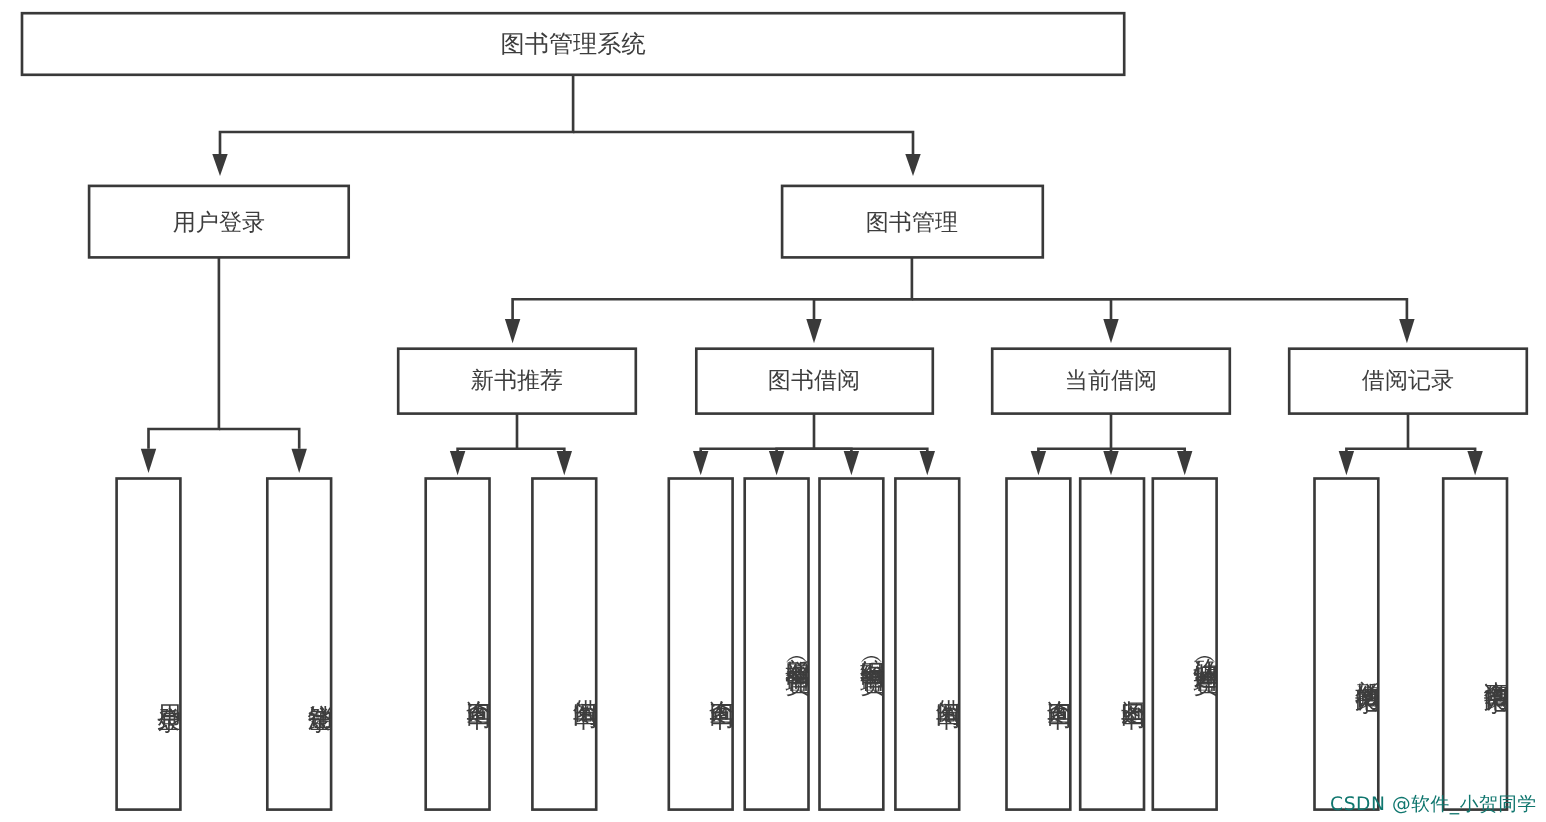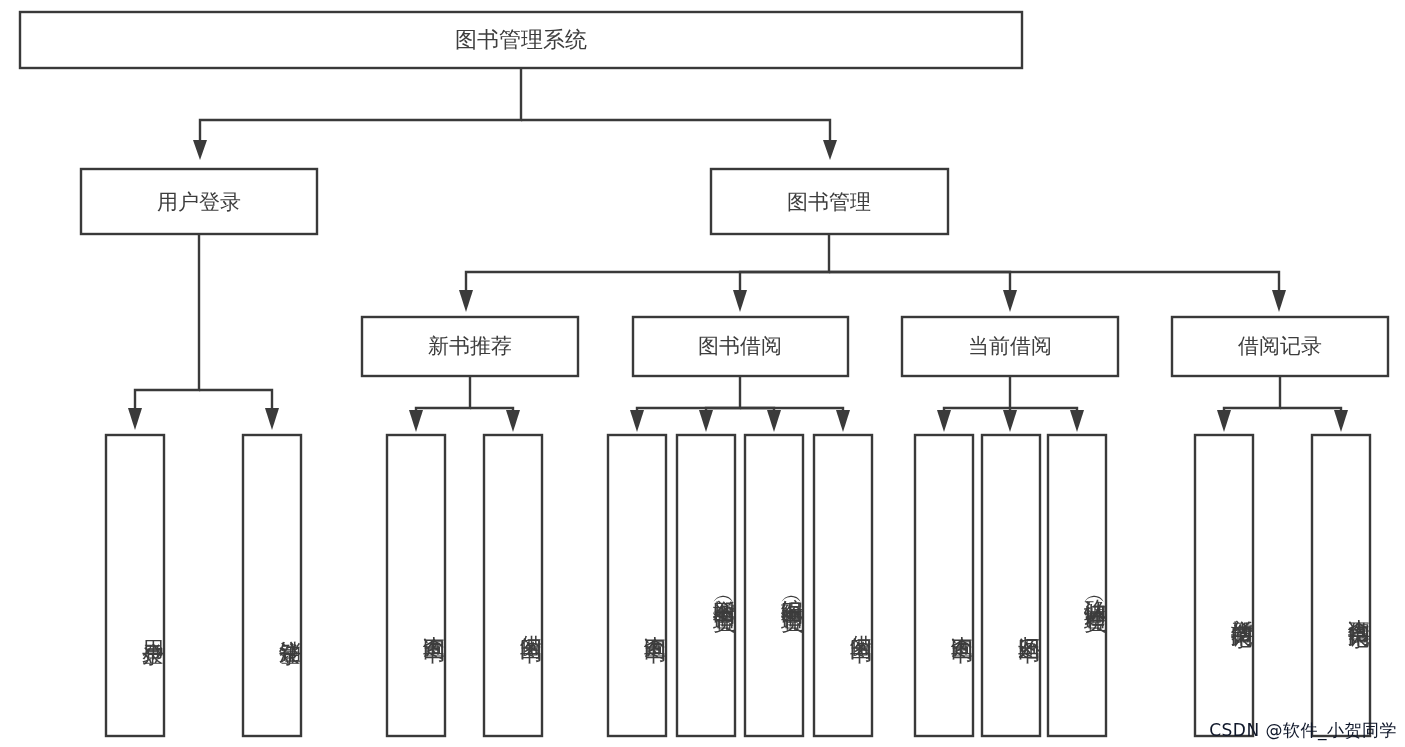--- a/index.html
+++ b/index.html
@@ -54,21 +54,21 @@
     justify-content:center;
     pointer-events:none;
     user-select:none;
   }
   .watermark{
     position:absolute;
     right:8px;
     bottom:5px;
     font-family:"DejaVu Sans","Liberation Sans",sans-serif;
     font-size:17px;
-    color:#0f172a;
+    color:#0f766e;
     letter-spacing:.5px;
     white-space:nowrap;
     pointer-events:none;
     user-select:none;
   }
 </style>
 </head>
 <body>
 
 <div id="diagram-root">

